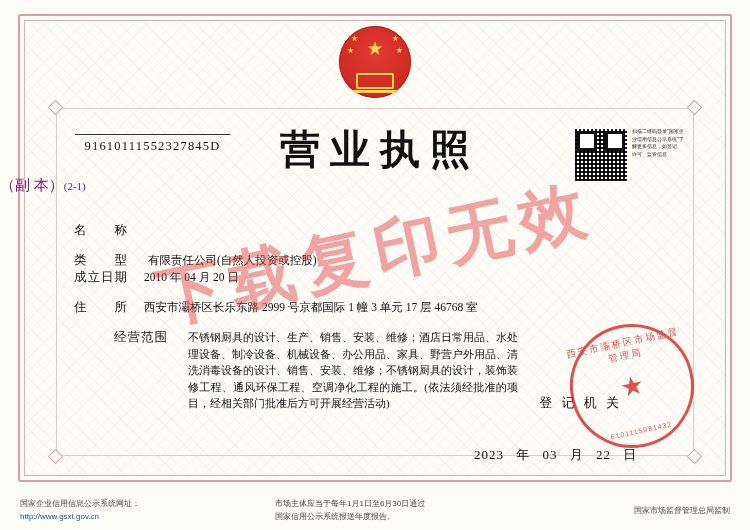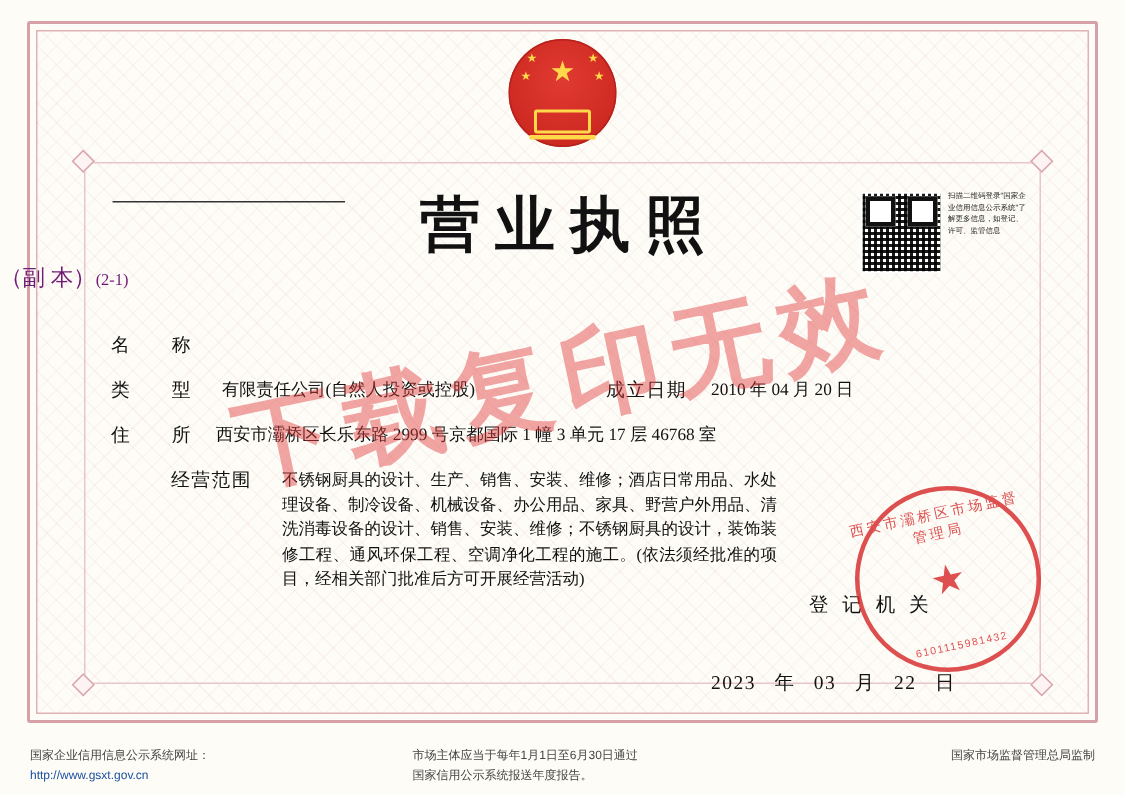--- a/index.html
+++ b/index.html
@@ -220,20 +220,21 @@
   .fields {
     position: absolute;
     left: 74px;
     top: 222px;
     right: 70px;
   }
   .row {
     display: flex;
     margin-bottom: 13px;
     align-items: flex-start;
+    flex-direction: column;
   }
   .col-left {
     width: 330px;
     display: flex;
     align-items: flex-start;
   }
   .col-right {
     flex: 1;
     display: flex;
     align-items: flex-start;
@@ -349,21 +350,21 @@
   }
 
   
   .footer {
     position: absolute;
     left: 20px;
     right: 20px;
     bottom: 6px;
     display: flex;
     justify-content: space-between;
-    align-items: flex-start;
+    align-items: center;
     font-size: 8px;
     color: #444;
     font-family: "Liberation Sans", sans-serif;
     margin-top: 19px;
   }
   .footer .fl { width: 210px; line-height: 1.6; }
   .footer .fc { width: 230px; line-height: 1.6; text-align: left; }
   .footer .fr { width: 180px; text-align: right; line-height: 1.6; }
   .footer .url { color: #1b4fa0; }
 </style>
@@ -394,20 +395,21 @@
     </div>
   </div>
 
   <div class="title">营业执照</div>
   <div class="subtitle">
     <span>（副 本）</span><span class="num">(2-1)</span>
   </div>
 
   <div class="credit-block">
     <div class="credit-line"></div>
+    <div class="credit-value">91610111552327845D</div>
   </div>
 
   <div class="qr-wrap">
     <div class="qr"></div>
     <div class="qr-note">扫描二维码登录"国家企业信用信息公示系统"了解更多信息，如登记、许可、监管信息</div>
   </div>
 
   <div class="fields">
 
     <div class="row">

